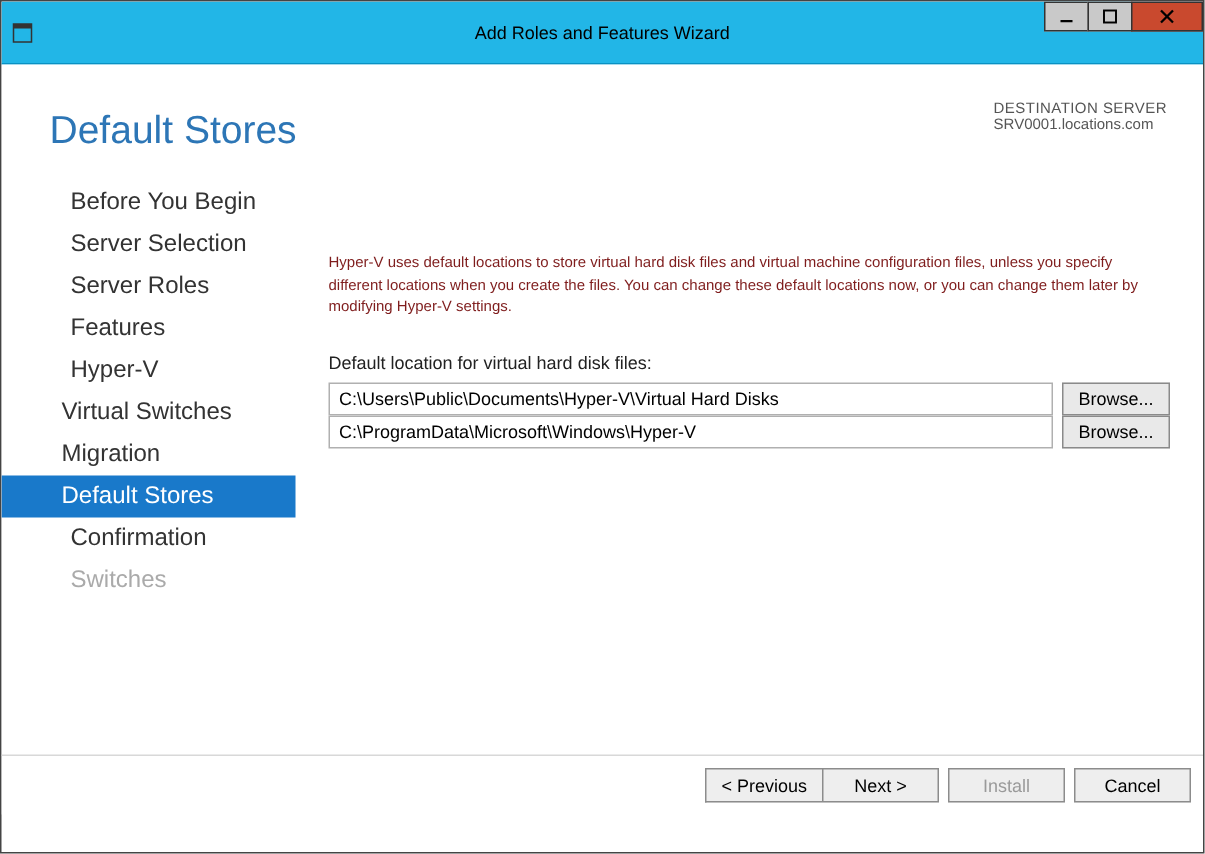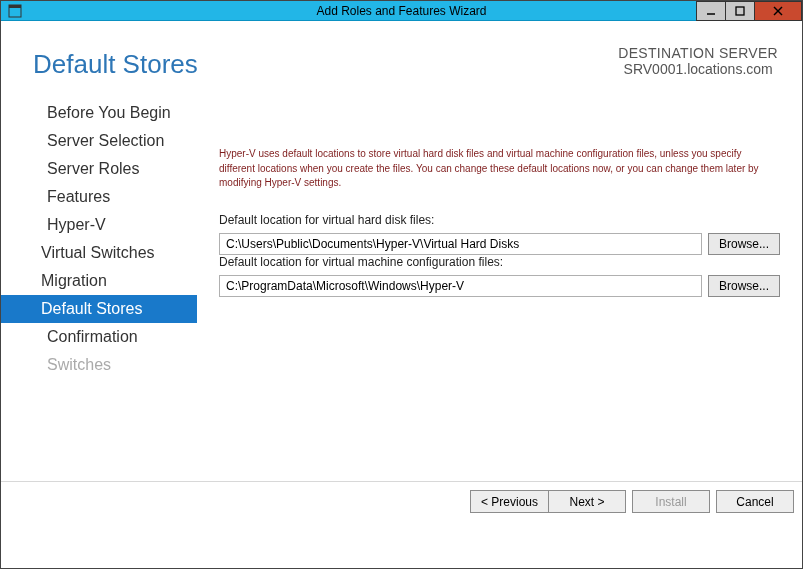--- a/index.html
+++ b/index.html
@@ -8,21 +8,21 @@
     font-size: 12px;
     background: #fff;
     width: 803px;
     height: 569px;
     overflow: hidden;
     border: 1px solid #444;
   }
   
   .titlebar {
     background: #22b6e7;
-    height: 20px;
+    height: 42px;
     display: flex;
     align-items: center;
     position: relative;
     border-bottom: 1px solid #0a91c2;
   }
   .titlebar .sys-icon {
     width: 28px;
     display: flex;
     justify-content: center;
     align-items: center;
@@ -68,22 +68,22 @@
     left: 32px;
     top: 28px;
     font-size: 26px;
     font-weight: 300;
     color: #2d76b6;
   }
   .dest-server {
     position: absolute;
     right: 24px;
     top: 24px;
-    text-align: center;
-    font-size: 14px;
+    text-align: left;
+    font-size: 10px;
     color: #555;
   }
   .dest-server .heading { letter-spacing: 0.3px; }
   
   .sidebar {
     position: absolute;
     left: 0;
     top: 78px;
     width: 196px;
     font-size: 16px;
@@ -223,21 +223,20 @@
 
     <div class="field-group">
       <div class="field-label">Default location for virtual hard disk files:</div>
       <div class="field-row">
         <input class="path-input" type="text" value="C:\Users\Public\Documents\Hyper-V\Virtual Hard Disks" style="">
         <button class="browse-btn">Browse...</button>
       </div>
     </div>
 
     <div class="field-group">
-      <div class="field-label">Default location for virtual machine configuration files:</div>
       <div class="field-row">
         <input class="path-input" type="text" value="C:\ProgramData\Microsoft\Windows\Hyper-V" style="">
         <button class="browse-btn">Browse...</button>
       </div>
     </div>
   </div>
 
   <div class="footer">
     <div class="pair">
       <button>&lt; Previous</button>

